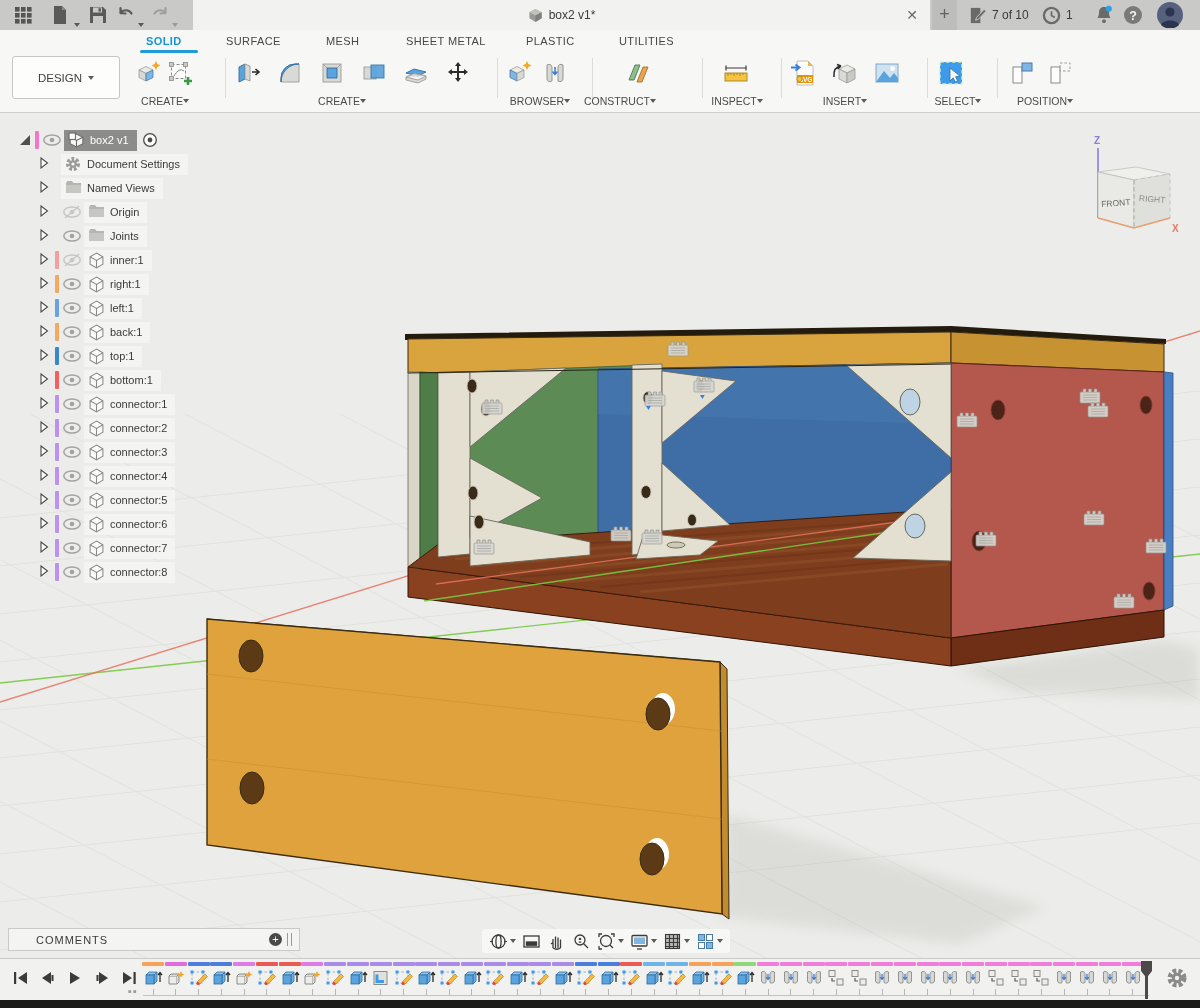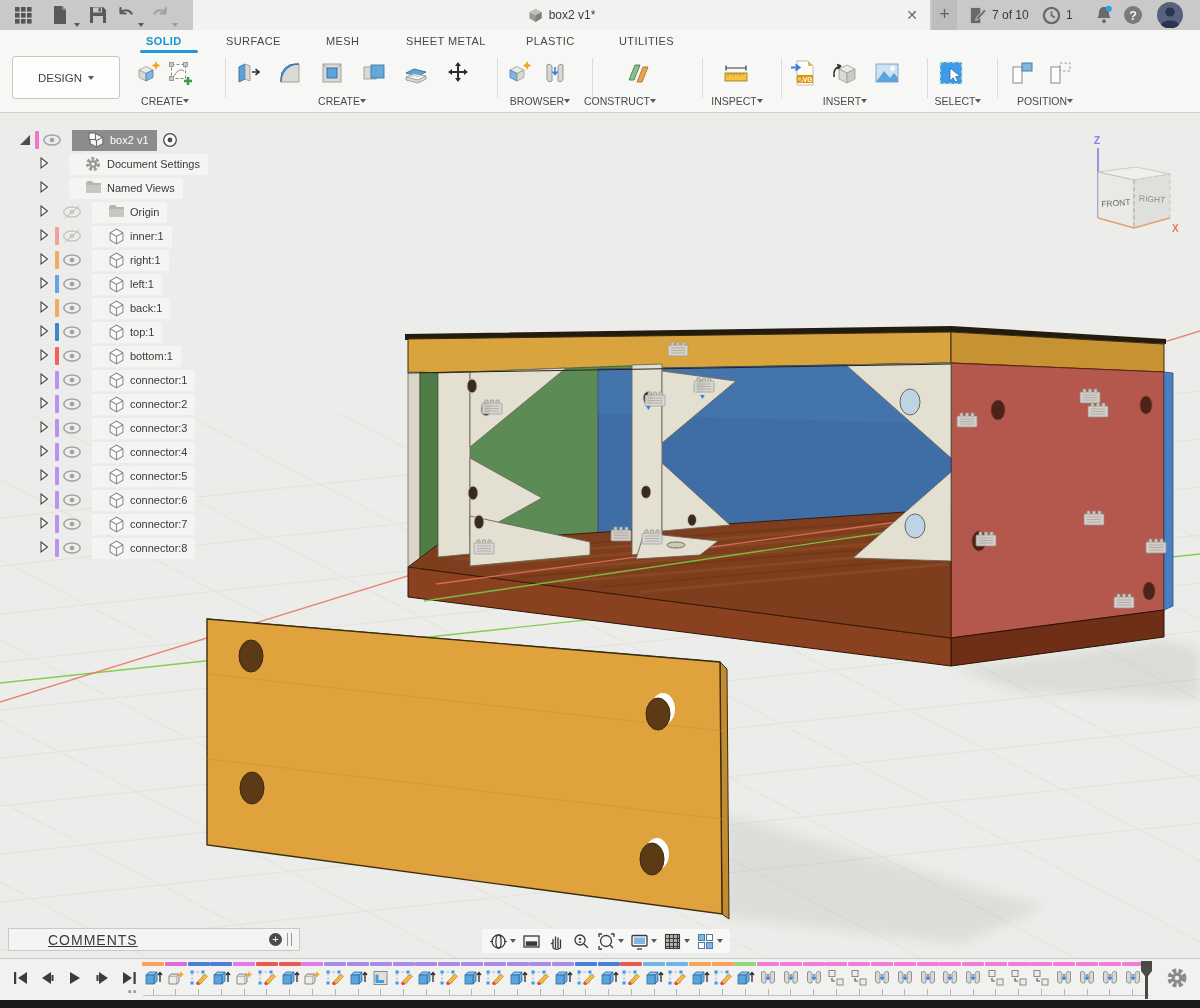--- a/index.html
+++ b/index.html
@@ -44,27 +44,27 @@
   .circle-btn { width:13px; height:13px; border-radius:50%; background:#4A4A48; color:#fff; font-size:11px; line-height:12px; text-align:center; cursor:pointer; }
   .grip { width:5px; height:13px; margin-left:5px; border-left:1px solid #9A9A98; border-right:1px solid #9A9A98; cursor:pointer; }
   #tree { margin-top:6px; }
   .trow { height:24px; display:flex; align-items:center; cursor:pointer; }
   .trow .expander { width:14px; height:14px; margin-left:33px; flex:none; }
   .trow.root .expander { margin-left:13px; }
   .trow .cbar { width:4px; height:18px; border-radius:1px; margin-left:3px; flex:none; }
   .trow .nobar { width:7px; flex:none; }
   .trow .teye { width:20px; height:14px; margin-left:3px; flex:none; }
   .trow .ticon { width:17px; height:17px; margin-left:4px; flex:none; }
-  .chip { display:flex; align-items:center; gap:5px; margin-left:10px; padding:2px 8px 2px 12px; background:rgba(244,244,242,.93); font-size:11px; color:#3a3a38; white-space:nowrap; }
+  .chip { display:flex; align-items:center; gap:5px; margin-left:2px; padding:2px 8px 2px 0; background:rgba(244,244,242,.93); font-size:11px; color:#3a3a38; white-space:nowrap; }
   .chip.selected { background:#8C8C8A; color:#FFFFFF; }
   .tradio { width:16px; height:16px; margin-left:5px; flex:none; }
 
   
   #comments { position:absolute; left:8px; top:814px; width:292px; height:23px; background:#F4F4F2; border:1px solid #C9C9C7; display:flex; align-items:center; padding:0 7px; }
-  #comments .hdr-title { font-size:14px; letter-spacing:1px; color:#3a3a38; margin-left:32px; flex:1;text-decoration:underline; }
+  #comments .hdr-title { font-size:11px; letter-spacing:1px; color:#3a3a38; margin-left:20px; flex:1; }
 
   
   #navbar { position:absolute; left:482px; top:815px; height:24px; display:flex; align-items:center; gap:4px; background:rgba(248,248,246,.88); border-radius:3px; padding:0 6px; }
   .nav-ic { display:flex; align-items:center; gap:2px; cursor:pointer; padding:1px; border-radius:2px; }
 
   
   #timeline { position:absolute; left:0; top:958px; width:1200px; height:42px; background:#F1F1EF; border-top:1px solid #C9C9C7; }
   #playback { position:absolute; left:10px; top:8px; display:flex; gap:5px; }
   .pb { width:22px; height:22px; display:flex; align-items:center; justify-content:center; cursor:pointer; }
   #tl-ellipsis { position:absolute; left:128px; top:26px; color:#9a9a98; font-size:11px; letter-spacing:1px; }
@@ -682,20 +682,43 @@
               </span>
               <span>Origin</span>
             </span>
           </div>
           <div class="trow">
             <span class="expander">
               <svg width="12" height="12" viewBox="0 0 12 12">
                 <path d="M3,1 L9.5,6 L3,11 Z" fill="#FDFDFC" stroke="#4A4A48" stroke-width="1.1"></path>
               </svg>
             </span>
+            <span class="nobar"></span>
+            <span class="teye">
+              <svg width="20" height="14" viewBox="0 0 20 14">
+                <ellipse cx="10" cy="7" rx="8.2" ry="5" fill="none" stroke="#A2A2A0" stroke-width="1.5"></ellipse>
+                <circle cx="10" cy="7" r="2.3" fill="#A2A2A0"></circle>
+              </svg>
+            </span>
+            <span class="chip">
+              <span class="ticon">
+                <svg width="17" height="14" viewBox="0 0 17 14">
+                  <path d="M1,3 l1.5,-2 h4.5 l1.5,2 h7.5 v10 h-15 z" fill="#B5B5B2"></path>
+                  <rect x="1" y="5" width="15" height="8" fill="#C6C6C3"></rect>
+                </svg>
+              </span>
+              <span>Joints</span>
+            </span>
+          </div>
+          <div class="trow">
+            <span class="expander">
+              <svg width="12" height="12" viewBox="0 0 12 12">
+                <path d="M3,1 L9.5,6 L3,11 Z" fill="#FDFDFC" stroke="#4A4A48" stroke-width="1.1"></path>
+              </svg>
+            </span>
             <span class="cbar" style="background:#F49E9E"></span>
             <span class="teye">
               <svg width="20" height="14" viewBox="0 0 20 14">
                 <ellipse cx="10" cy="7" rx="8.2" ry="5" fill="none" stroke="#C6C6C4" stroke-width="1.5"></ellipse>
                 <circle cx="10" cy="7" r="2.3" fill="#C6C6C4"></circle>
                 <line x1="3" y1="13" x2="17" y2="1" stroke="#C6C6C4" stroke-width="1.5"></line>
               </svg>
             </span>
             <span class="chip">
               <span class="ticon">

